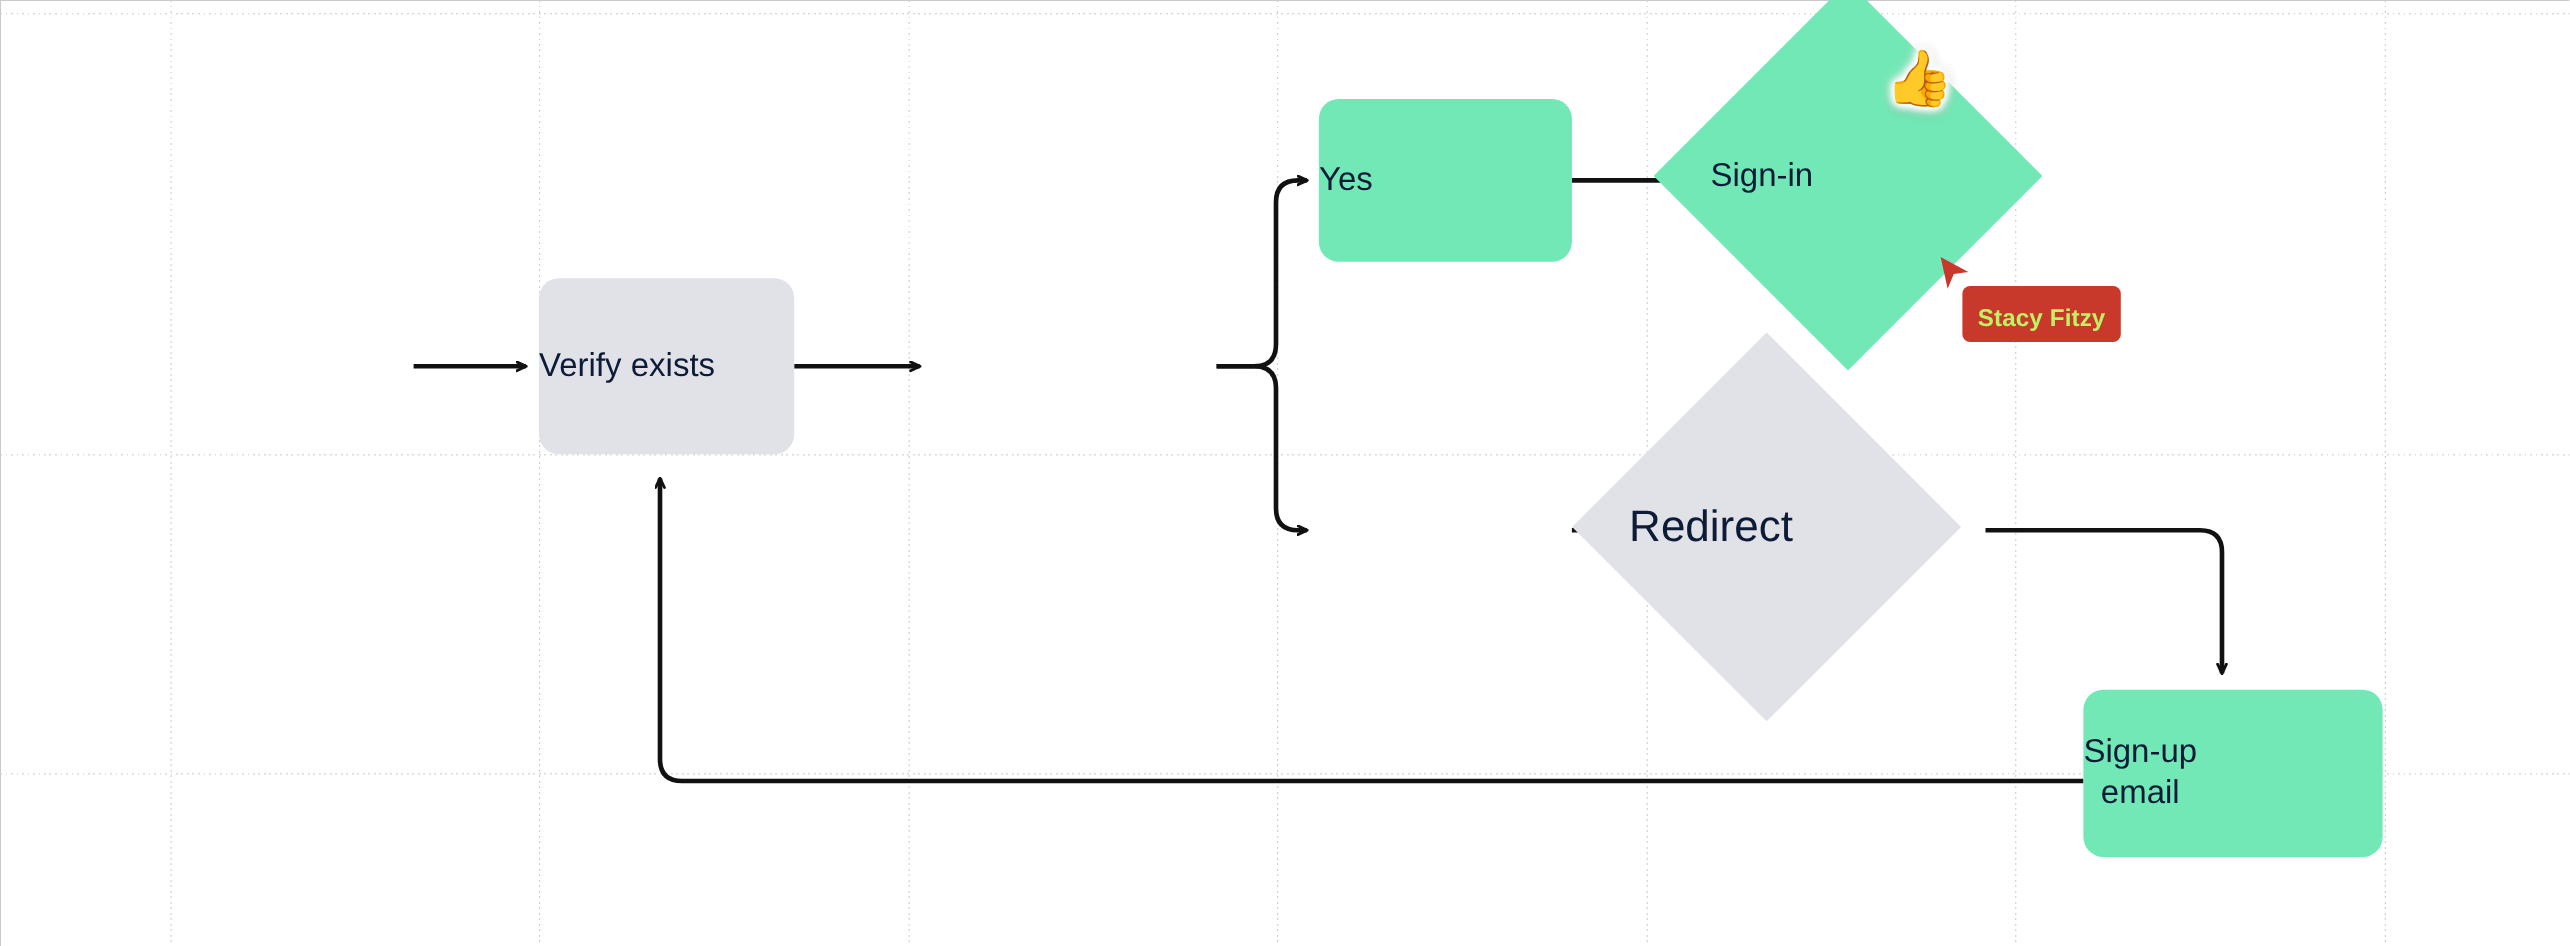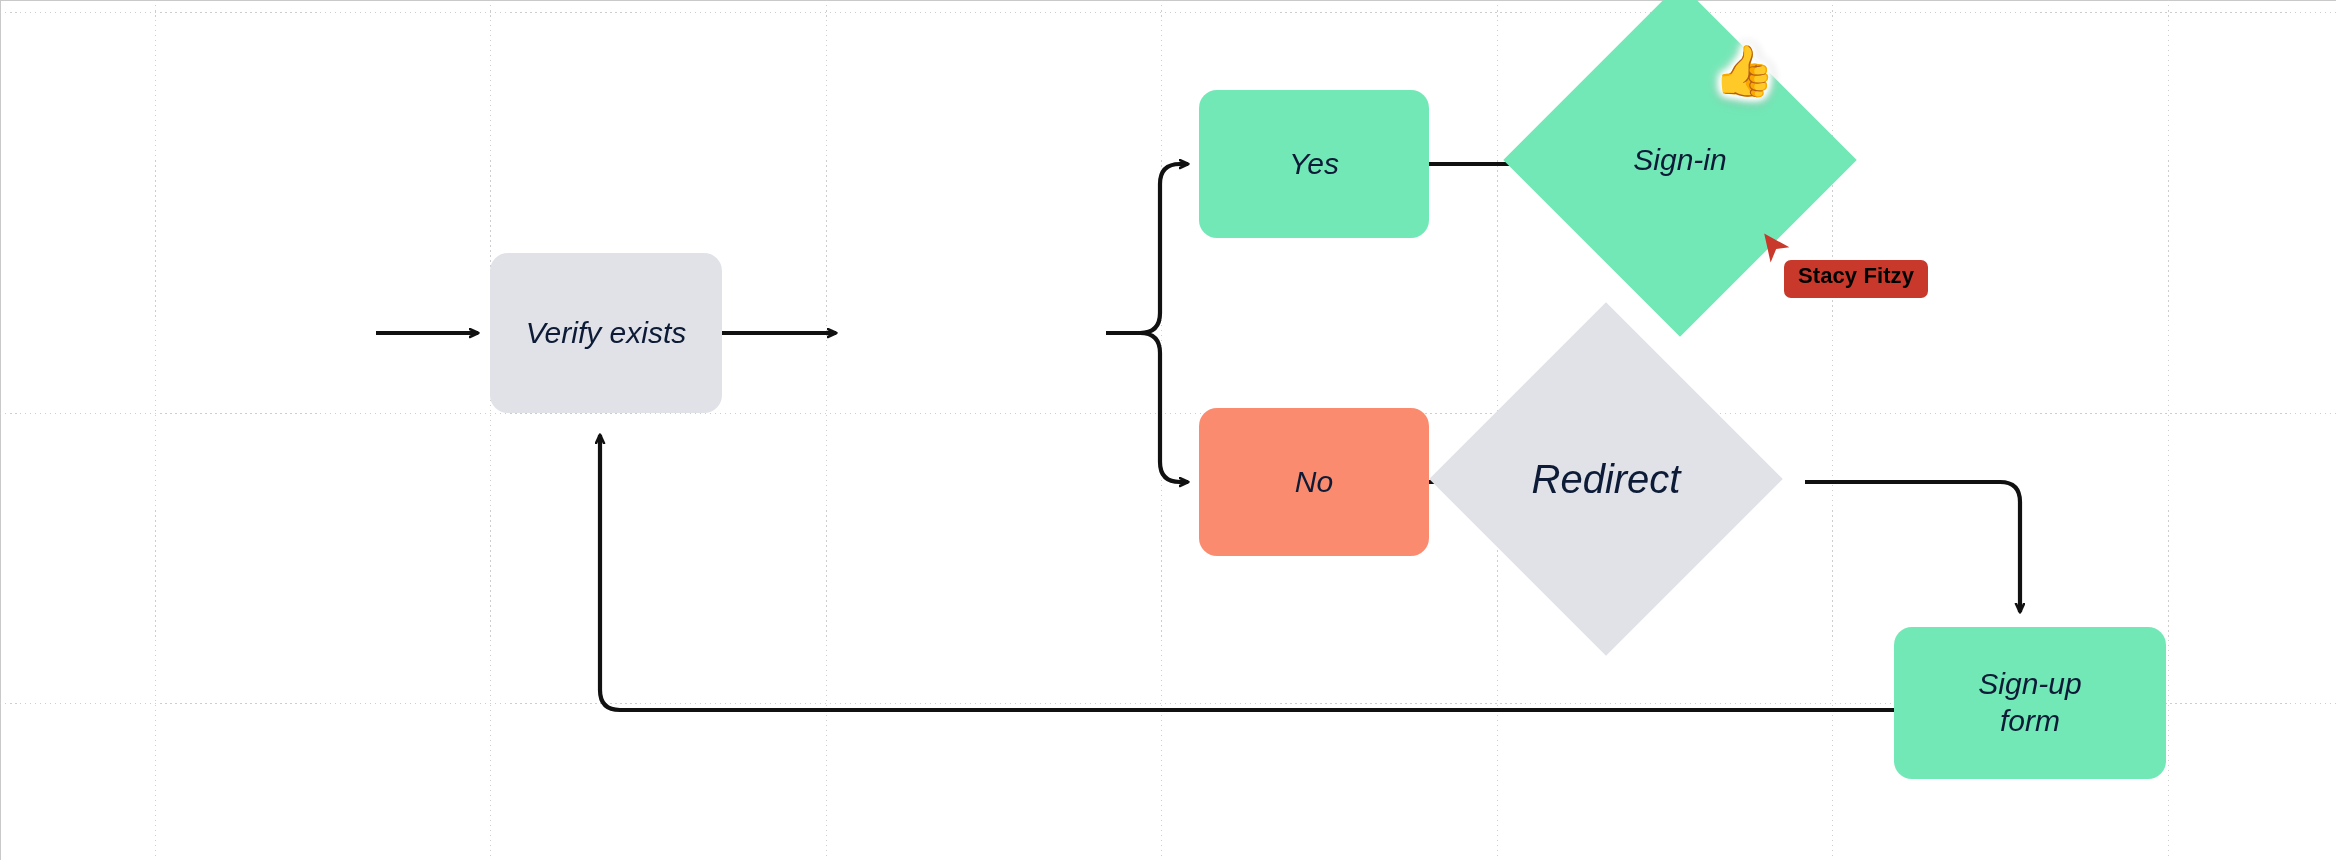--- a/index.html
+++ b/index.html
@@ -45,26 +45,24 @@
     width:2336px; height:860px;
     z-index:1;
     pointer-events:none;
   }
 
   .node {
     position:absolute;
     z-index:2;
     display:flex;
     align-items:center;
-    justify-content:center;
     text-align:center;
     color:#0d1b37;
     line-height:1.22;
     user-select:none;
-    font-style:italic;
   }
   .node .label { white-space:pre-line; }
 
   .node-circle { border-radius:50%; }
   .node-rect   { border-radius:18px; }
 
   .node-diamond {
     background:transparent !important;
   }
   .node-diamond .dia-shape {
@@ -86,23 +84,23 @@
             drop-shadow(0 0 3px rgba(255,255,255,1))
             drop-shadow(0 2px 3px rgba(0,0,0,0.18));
   }
 
   
   .cursor-wrap { position:absolute; z-index:6; }
   .cursor-arrow { display:block; }
   .cursor-name {
     position:absolute;
     left:22px; top:28px;
-    padding:3px 14px 9px 14px;
+    padding:16px 14px 9px 14px;
     border-radius:7px;
-    color:#000000;
+    color:#bef264;
     font-size:22px;
     font-weight:bold;
     white-space:nowrap;
     letter-spacing:0.1px;
   }
 </style>
 </head>
 <body>
 
 <div id="canvas">
@@ -157,32 +155,29 @@
 
   <div class="node node-rect" id="node-yes" style="left: 1199px; top: 90px; width: 230px; height: 148px; font-size: 30px; color: rgb(13, 27, 55); background: rgb(114, 232, 182);">
     <span class="label">Yes</span>
   </div>
 
   <div class="node node-diamond" id="node-sign-in" style="left: 1555px; top: 35px; width: 250px; height: 250px; font-size: 30px; color: rgb(13, 27, 55);">
     <span class="dia-shape" style="background: rgb(114, 232, 182);"></span>
     <span class="label">Sign-in</span>
   </div>
 
-  <div class="node node-rect" id="node-no" style="left: 1199px; top: 408px; width: 230px; height: 148px; font-size: 30px; color: rgb(13, 27, 55); background: rgb(251, 139, 110);">
-    <span class="label">No</span>
-  </div>
 
   <div class="node node-diamond" id="node-redirect" style="left: 1481px; top: 354px; width: 250px; height: 250px; font-size: 40px; color: rgb(13, 27, 55);">
     <span class="dia-shape" style="background: rgb(224, 226, 232);"></span>
     <span class="label">Redirect</span>
   </div>
 
   <div class="node node-rect" id="node-sign-up-form" style="left: 1894px; top: 627px; width: 272px; height: 152px; font-size: 30px; color: rgb(13, 27, 55); background: rgb(114, 232, 182);">
     <span class="label">Sign-up
-form</span>
+email</span>
   </div>
 
   <div class="emoji-sticker" id="sticker-thumbs-up" style="left: 1712px; top: 38px;">
     <span>👍</span>
   </div>
 
   <div class="cursor-wrap" id="cursor-stacy" style="left: 1762px; top: 232px;">
     <svg class="cursor-arrow" width="30" height="34" viewBox="0 0 30 34" xmlns="http://www.w3.org/2000/svg">
       <path id="cursor-path" d="M2.2,1.6 L27.4,15.2 L14.2,17.0 L8.6,30.4 Z" fill="#c8392b"></path>
     </svg>

